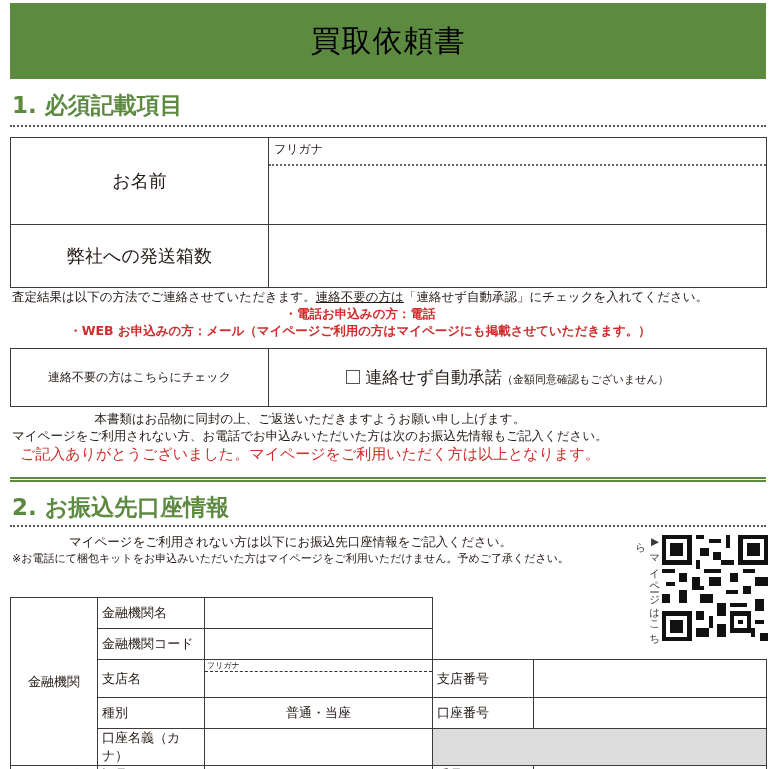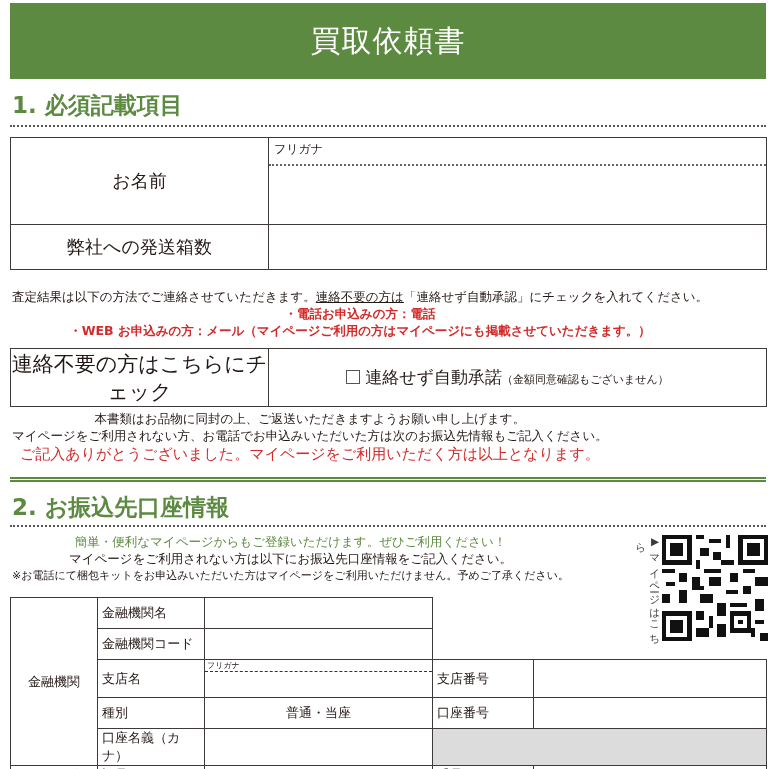--- a/index.html
+++ b/index.html
@@ -1,21 +1,21 @@
 <!DOCTYPE html>
 <html><head>
   <meta charset="utf-8">
   <style>
     * { box-sizing: border-box; margin: 0; padding: 0; }
     html, body { width: 776px; height: 769px; overflow: hidden; background: #ffffff; }
     body { font-family: "DejaVu Sans", "Liberation Sans", sans-serif; color: #231815; position: relative; }
 
     .header-band {
       position: absolute; left: 10px; top: 3px; width: 756px; height: 76px;
-      background: #5d8a41; color: #ffffff; display: flex; align-items: center; justify-content: center;
+      background: #5d8a41; color: #000000; display: flex; align-items: center; justify-content: center;
       font-size: 30px; letter-spacing: 1px;
     }
 
     .section-title {
       position: absolute; left: 12px; color: #5d8a41; font-size: 23px; font-weight: bold;
       white-space: nowrap; display: flex; align-items: baseline;
     }
     .section-title .note { color: #d63b3b; font-size: 11px; font-weight: normal; margin-left: 8px; }
     .dotted-rule {
       position: absolute; left: 10px; width: 756px; height: 0;
@@ -72,21 +72,21 @@
   <tbody>
       <tr style="height:87px;">
     <td class="lbl-big">お名前</td>
     <td style="vertical-align:top; padding:0;">
       <div class="furi-top">
         <span>フリガナ</span>
       </div>
       <div style="height:57px;"></div>
     </td>
   </tr>
-  <tr style="height:45px;">
+  <tr style="height:63px;">
     <td class="lbl-big">弊社への発送箱数</td>
     <td></td>
   </tr>
 </tbody>
   </table>
 
 <div class="notice" style="top:288px;">
   <div>
     <span>査定結果は以下の方法でご連絡させていただきます。</span><u>連絡不要の方は</u><span>「連絡せず自動承認」にチェックを入れてください。</span>
   </div>
@@ -94,21 +94,21 @@
   <div class="red-bold">・WEB お申込みの方：メール（マイページご利用の方はマイページにも掲載させていただきます。）</div>
 </div>
 
 <table class="form" style="left:10px; top:348px; width:756px;">
   <colgroup>
       <col style="width:258px">
       <col style="width:498px">
     </colgroup>
   <tbody>
       <tr style="height:58px;">
-    <td class="lbl-big" style="font-size:21px;">連絡不要の方はこちらにチェック</td>
+    <td class="lbl-big" style="font-size:12px;">連絡不要の方はこちらにチェック</td>
     <td style="text-align:center; font-size:17px; padding-right:20px;">
       <span style="display:inline-block; width:14px; height:14px; border:1.2px solid #555; vertical-align:-1px; margin-right:5px;"></span><span>連絡せず自動承諾</span><span style="font-size:11px;">（金額同意確認もございません）</span>
     </td>
   </tr>
 </tbody>
   </table>
 
 <div class="notice" style="top:410px; font-size:12.5px;">
   <div>本書類はお品物に同封の上、ご返送いただきますようお願い申し上げます。</div>
   <div>マイページをご利用されない方、お電話でお申込みいただいた方は次のお振込先情報もご記入ください。</div>
@@ -116,21 +116,20 @@
 </div>
 
 <div class="double-rule" style="top:477px;"></div>
 
 <div class="section-title" style="top:492px;">
   <span>2. お振込先口座情報</span>
 </div>
 <div class="dotted-rule" style="top:525px;"></div>
 
 <div class="notice" style="top:533px; line-height:17px;">
-  <div class="green-text">簡単・便利なマイページからもご登録いただけます。ぜひご利用ください！</div>
   <div>マイページをご利用されない方は以下にお振込先口座情報をご記入ください。</div>
   <div style="font-size:11px;">※お電話にて梱包キットをお申込みいただいた方はマイページをご利用いただけません。予めご了承ください。</div>
 </div>
 
 <div class="qr-wrap">
   <div class="qr-caption">▶マイページはこちら</div>
   <svg class="qr" viewBox="0 0 25 25" shape-rendering="crispEdges">
     <rect width="25" height="25" fill="#fff"></rect>
     <g fill="#111">
       <rect x="0" y="0" width="7" height="7"></rect>

